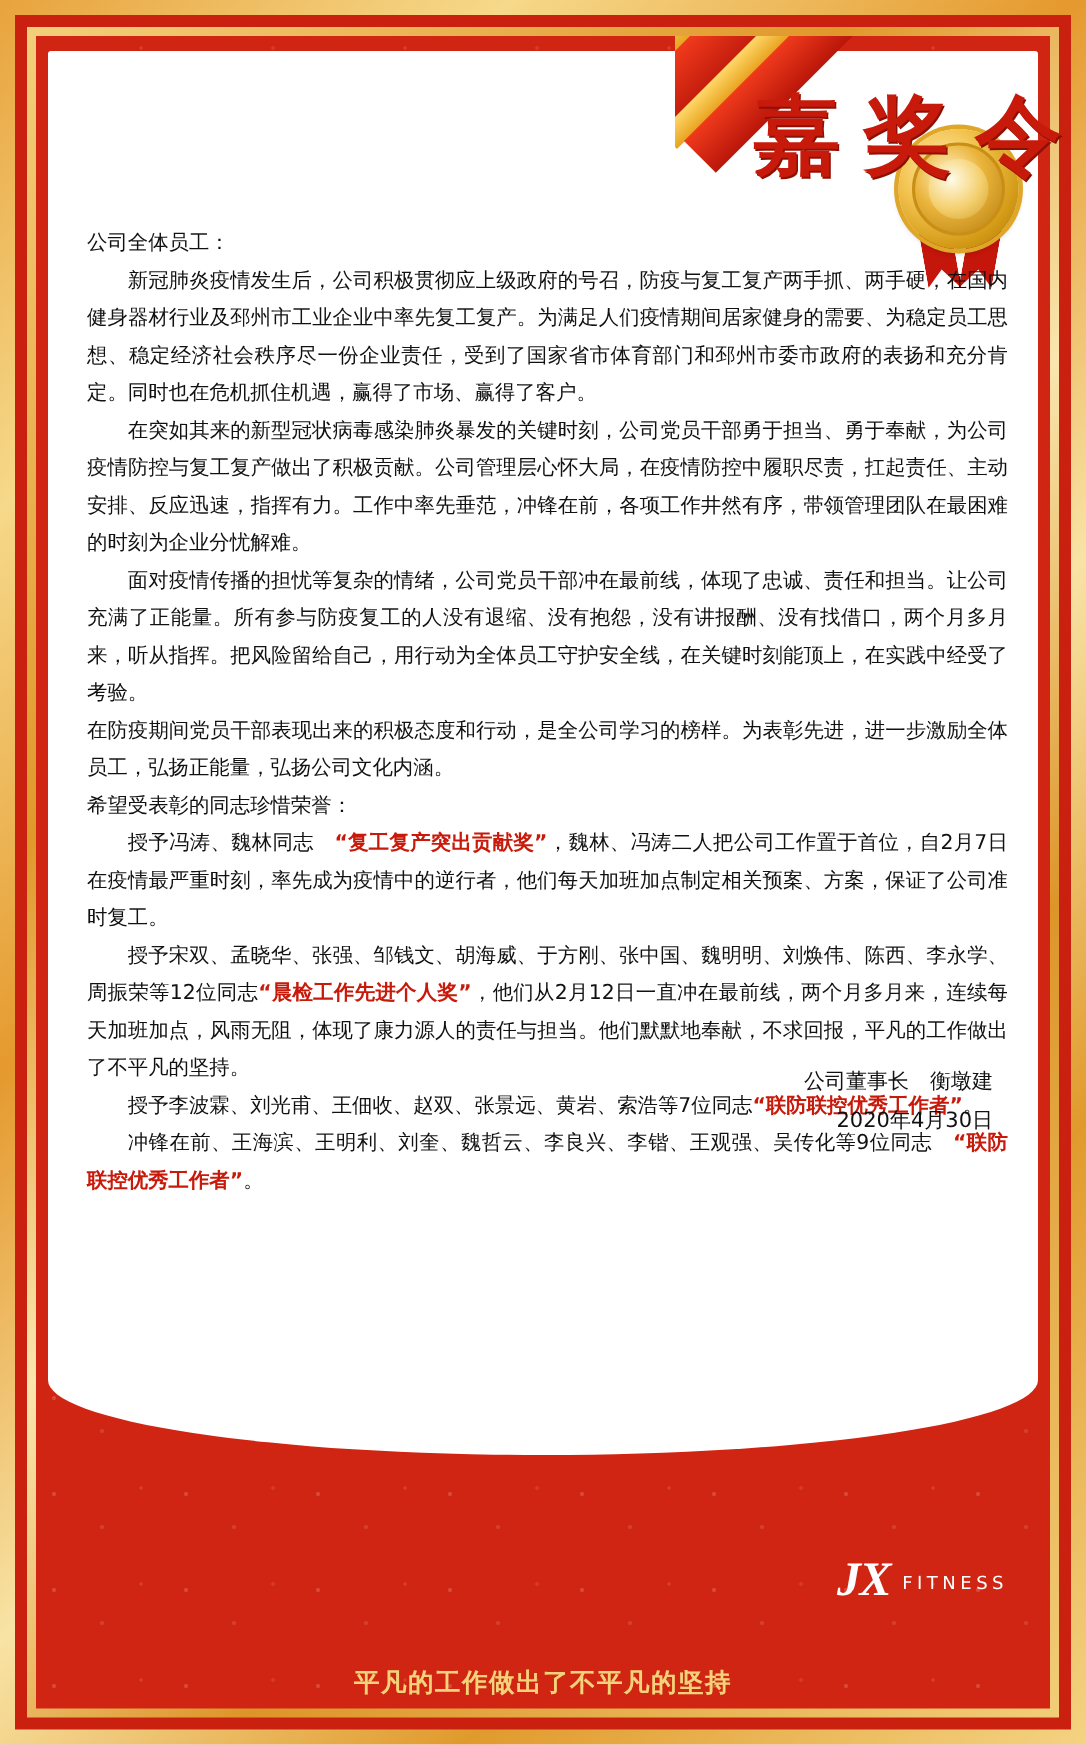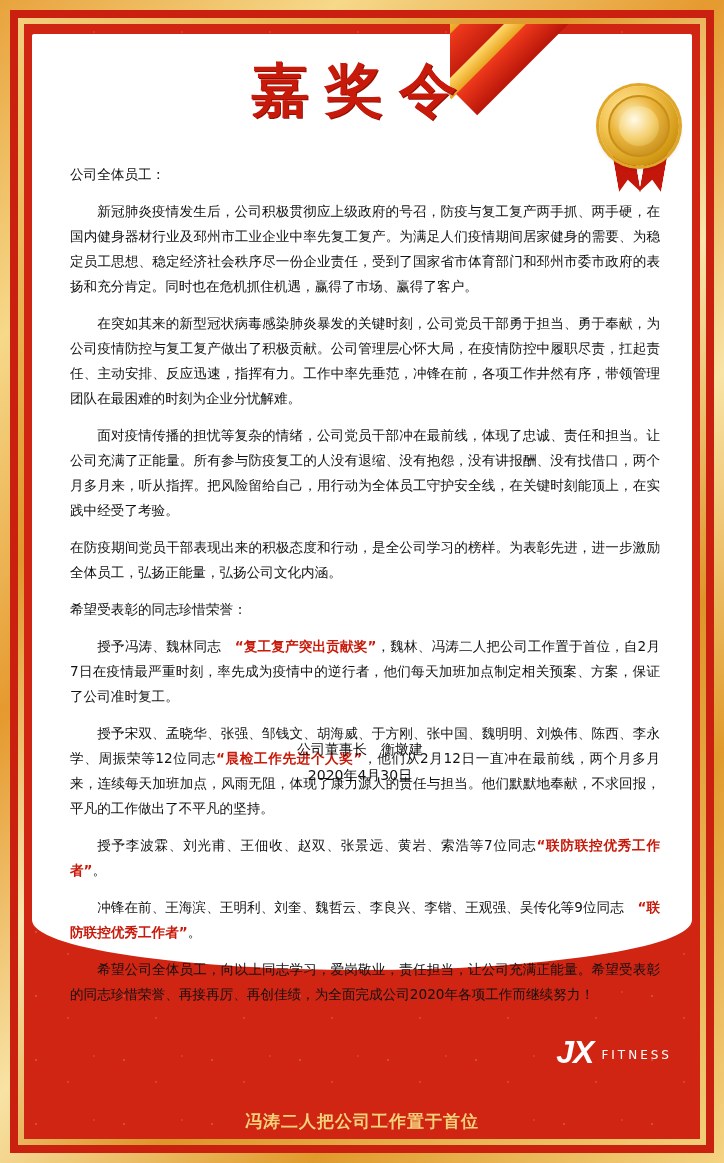--- a/index.html
+++ b/index.html
@@ -97,65 +97,65 @@
     background: radial-gradient(circle at 38% 34%, #fff3c4 0%, #eab33a 45%, #b47d10 100%);
     border: 2px solid #c98f15;
   }
   .medal .disc::after {
     content: ""; position: absolute; inset: 20px; border-radius: 50%;
     background: radial-gradient(circle at 38% 34%, #fffbe8 0%, #f4cf6e 55%, #cfa02c 100%);
   }
   
   .title {
     position: absolute; left: 0; right: 0; top: 52px;
-    text-align: center;
+    text-align: right;
     font-family: "DejaVu Serif", "Liberation Serif", serif;
     font-weight: bold;
     font-size: 58px;
     letter-spacing: 16px;
     color: #c81a0b;
     text-shadow: 1px 1px 0 #8d1005;
   }
   
   .letter {
     position: absolute;
     left: 58px; right: 52px; top: 150px;
     font-family: "DejaVu Sans", "Liberation Sans", sans-serif;
     font-size: 13.6px;
     line-height: 25px;
     color: #111111;
     text-align: justify;
   }
-  .letter p { margin: 12px; }
+  .letter p { margin: 0; }
   .letter p.indent { text-indent: 2em; }
   .hl {
     color: #c81a0b;
     font-weight: bold;
   }
   .sign {
     position: absolute;
     left: 58px; right: 62px;
-    top: 736px;
-    text-align: center;
+    top: 708px;
+    text-align: right;
     font-size: 14px;
     line-height: 26px;
     color: #111;
   }
   
   .brand {
     position: absolute;
     right: 52px; bottom: 96px;
     text-align: right;
     color: #ffffff;
   }
   .brand .logo-line {
     display: flex; align-items: flex-end; justify-content: flex-end; gap: 8px;
   }
   .brand .jx {
-    font-family: Liberation Sans, sans-serif;
+    font-family: Liberation Serif, serif;
     font-style: italic;
     font-weight: bold;
     font-size: 32px;
     color: #ffffff;
     letter-spacing: -1px;
     line-height: .95;
   }
   .brand .fitness {
     font-size: 12px; letter-spacing: 3px; color: #ffffff; padding-bottom: 5px; text-align: center;
   }
@@ -214,30 +214,29 @@
     <p>希望受表彰的同志珍惜荣誉：</p>
 
     <p class="indent"><span>授予冯涛、魏林同志　</span><span class="hl">“复工复产突出贡献奖”</span><span>，魏林、冯涛二人把公司工作置于首位，自2月7日在疫情最严重时刻，率先成为疫情中的逆行者，他们每天加班加点制定相关预案、方案，保证了公司准时复工。</span></p>
 
     <p class="indent"><span>授予宋双、孟晓华、张强、邹钱文、胡海威、于方刚、张中国、魏明明、刘焕伟、陈西、李永学、周振荣等12位同志</span><span class="hl">“晨检工作先进个人奖”</span><span>，他们从2月12日一直冲在最前线，两个月多月来，连续每天加班加点，风雨无阻，体现了康力源人的责任与担当。他们默默地奉献，不求回报，平凡的工作做出了不平凡的坚持。</span></p>
 
     <p class="indent"><span>授予李波霖、刘光甫、王佃收、赵双、张景远、黄岩、索浩等7位同志</span><span class="hl">“联防联控优秀工作者”</span><span>。</span></p>
 
     <p class="indent"><span>冲锋在前、王海滨、王明利、刘奎、魏哲云、李良兴、李锴、王观强、吴传化等9位同志　</span><span class="hl">“联防联控优秀工作者”</span><span>。</span></p>
 
-    <p class="indent">希望公司全体员工，向以上同志学习，爱岗敬业，责任担当，让公司充满正能量。希望受表彰的同志珍惜荣誉、再接再厉、再创佳绩，为全面完成公司2020年各项工作而继续努力！</p>
   </div>
 
   <div class="sign">
     <div>公司董事长　衡墩建</div>
     <div>2020年4月30日</div>
   </div>
 
   <div class="brand">
     <div class="logo-line">
       <span class="jx">JX</span>
       <span class="fitness">FITNESS</span>
     </div>
   </div>
 
-  <div class="company">冯涛二人把公司工作置于首位</div>
+  <div class="company">平凡的工作做出了不平凡的坚持</div>
 
 </div>
 
 </body></html>

